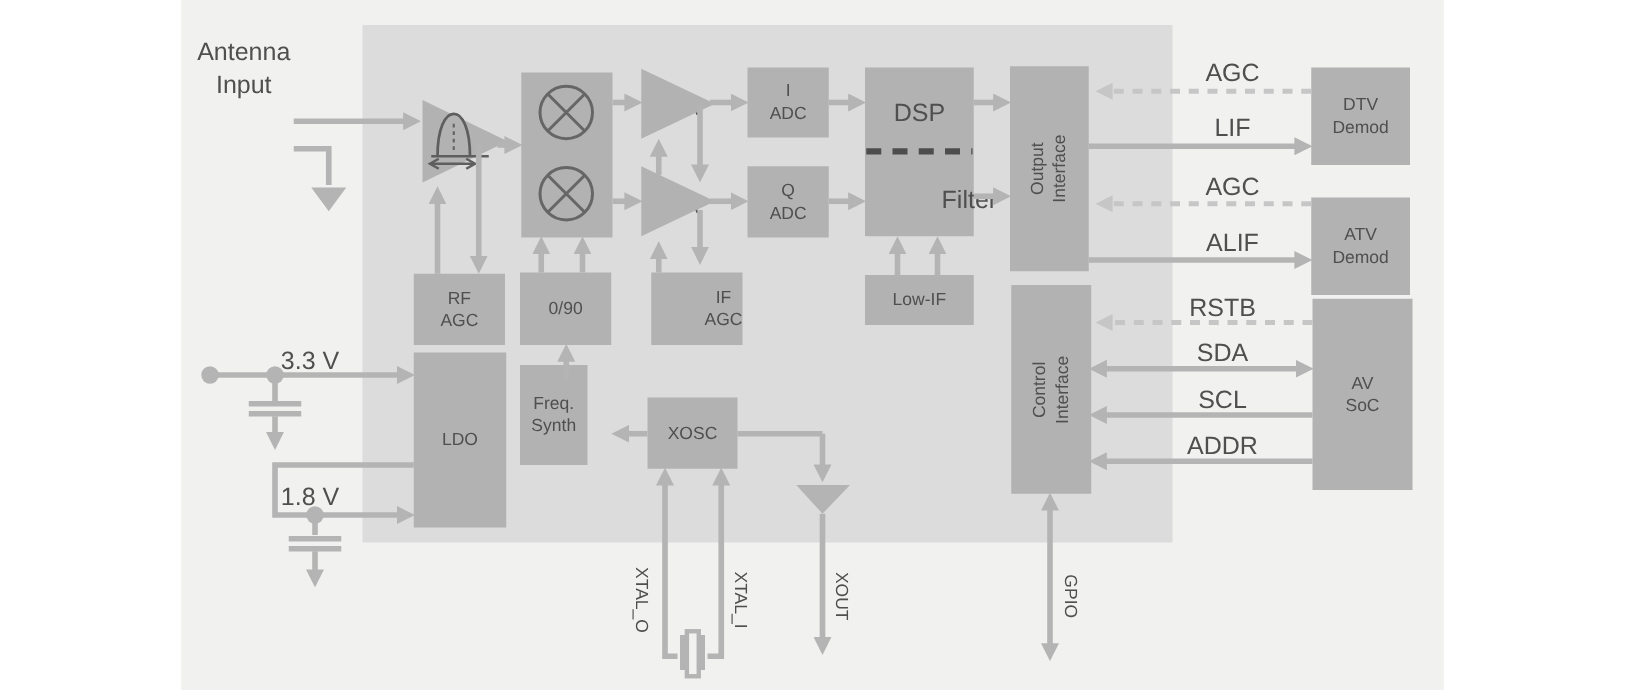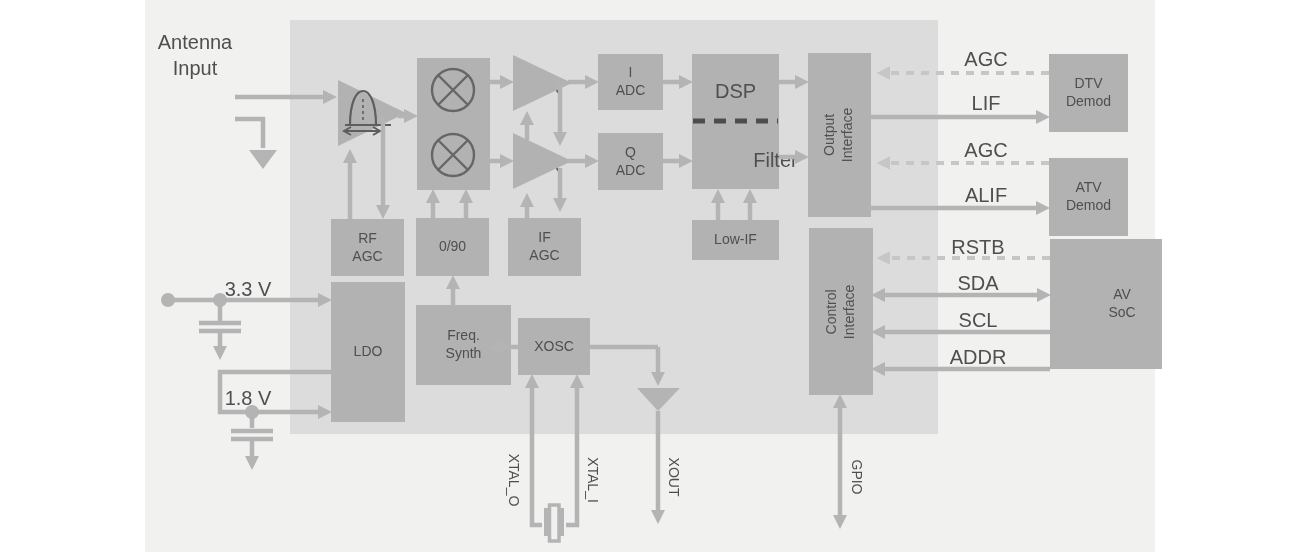--- a/index.html
+++ b/index.html
@@ -46,43 +46,43 @@
       <span class="t vccw">Control
 Interface</span>
     </div>
   <div class="block" style="left:331px;top:219px;width:73px;height:57px;">
       <span class="t">RF
 AGC</span>
     </div>
   <div class="block" style="left:416px;top:218px;width:73px;height:58px;">
       <span class="t">0/90</span>
     </div>
-  <div class="block" style="left:508px;top:218px;width:73px;height:58px;">
+  <div class="block" style="left:521px;top:218px;width:73px;height:58px;justify-content:flex-end;">
       <span class="t">IF
 AGC</span>
     </div>
   <div class="block" style="left:331px;top:282px;width:74px;height:140px;">
       <span class="t">LDO</span>
     </div>
-  <div class="block" style="left:416px;top:305px;width:95px;height:80px;">
+  <div class="block" style="left:416px;top:292px;width:54px;height:80px;">
       <span class="t">Freq.
 Synth</span>
     </div>
   <div class="block" style="left:518px;top:318px;width:72px;height:57px;">
       <span class="t">XOSC</span>
     </div>
   <div class="block" style="left:1049px;top:54px;width:79px;height:78px;">
       <span class="t">DTV
 Demod</span>
     </div>
   <div class="block" style="left:1049px;top:148px;width:79px;height:78px;margin-top:10px;">
       <span class="t">ATV
 Demod</span>
     </div>
-  <div class="block" style="left:1050px;top:239px;width:80px;height:130px;padding-left:32px;">
+  <div class="block" style="left:1050px;top:239px;width:80px;height:153px;">
       <span class="t">AV
 SoC</span>
     </div>
 
   <div class="lbl" style="left:145px;top:30px;width:100px;">Antenna
 Input</div>
   <div class="lbl" style="left:515px;top:74px;width:46px;">PGA</div>
   <div class="lbl" style="left:515px;top:152px;width:46px;">PGA</div>
   <div class="lbl" style="left:220px;top:277px;width:56px;">3.3 V</div>
   <div class="lbl" style="left:220px;top:386px;width:56px;">1.8 V</div>

